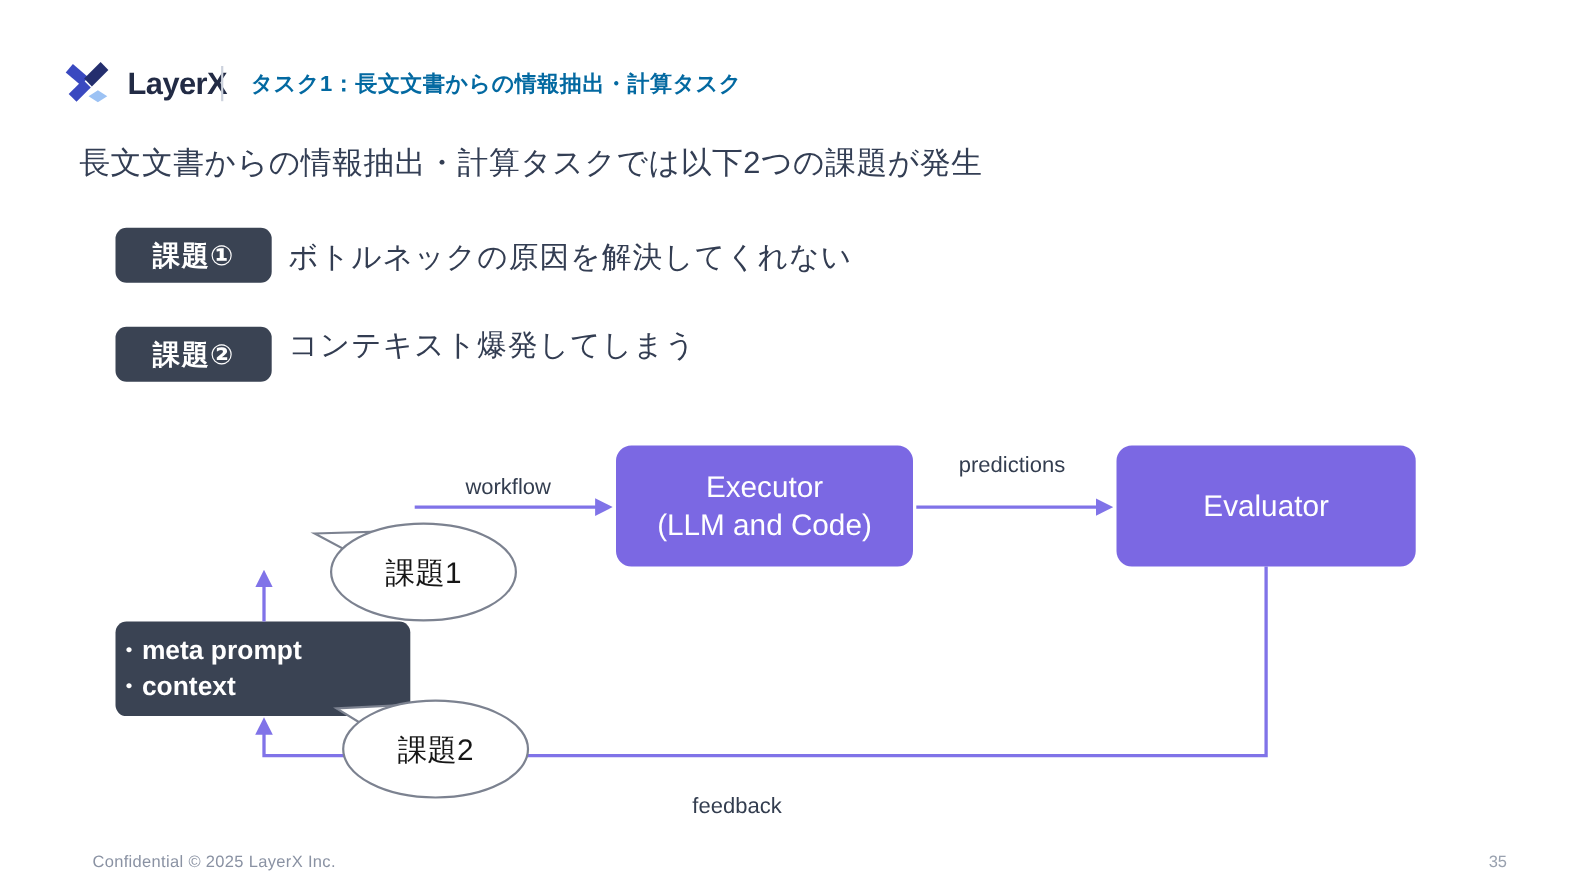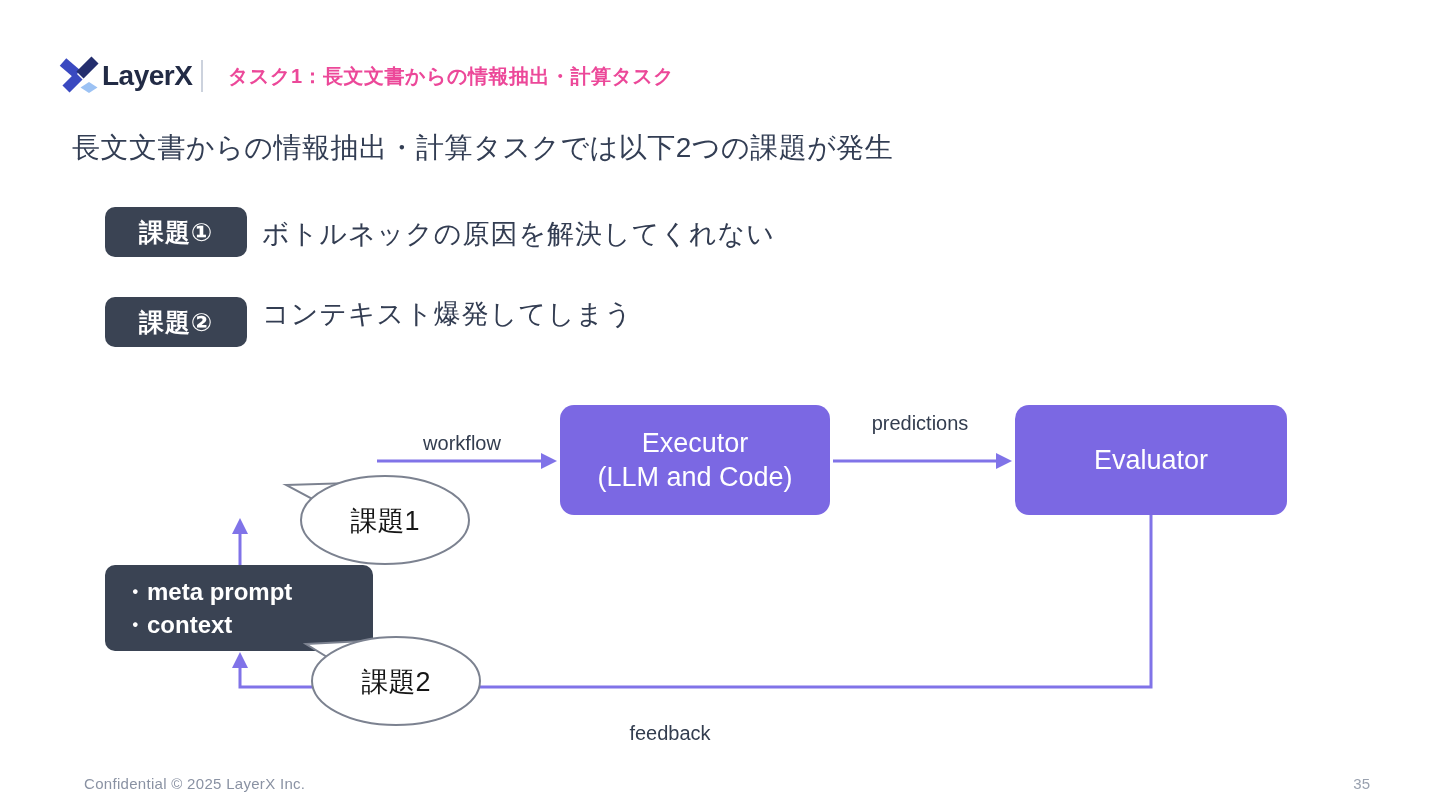--- a/index.html
+++ b/index.html
@@ -7,25 +7,25 @@
   .slide {
     position: relative;
     width: 1440px;
     height: 810px;
     background: #ffffff;
     overflow: hidden;
     font-family: "Liberation Sans", "DejaVu Sans", sans-serif;
   }
 
   
-  .logo { position: absolute; left: 58px; top: 56px; display: flex; align-items: center; gap: 2px; text-align: right; }
+  .logo { position: absolute; left: 58px; top: 56px; display: flex; align-items: center; gap: 16px; text-align: right; }
   .logo-mark { width: 42px; height: 40px; }
   .logo-text { font-size: 28px; font-weight: 700; color: #222b45; letter-spacing: -0.5px; }
   .header-divider { position: absolute; left: 201px; top: 60px; width: 2px; height: 32px; background: #ccd2dd; }
-  .header-title { position: absolute; left: 228px; top: 63px; font-size: 20px; font-weight: 700; color: #ec4899; letter-spacing: 0.5px; }
+  .header-title { position: absolute; left: 228px; top: 63px; font-size: 20px; font-weight: 700; color: #0369a1; letter-spacing: 0.5px; }
 
   
   .heading { position: absolute; left: 72px; top: 129px; font-size: 28px; font-weight: 500; color: #333e54; letter-spacing: 0.5px; }
 
   
   .issue-badge {
     position: absolute; left: 105px; width: 142px; height: 50px;
     background: #3a4353; border-radius: 10px;
     display: flex; align-items: center; justify-content: center;
     color: #ffffff; font-size: 25px; font-weight: 700; letter-spacing: 1px;
@@ -45,21 +45,21 @@
     z-index: 1;
   }
   .node.generator { left: 105px; width: 268px; }
   .node.executor  { left: 560px; width: 270px; }
   .node.evaluator { left: 1015px; width: 272px; }
 
   .input-box {
     position: absolute; left: 105px; top: 565px; width: 268px; height: 86px;
     background: #3a4353; border-radius: 10px;
     display: flex; flex-direction: column; justify-content: center;
-    padding-left: 18px; gap: 2px;
+    gap: 2px;
     color: #ffffff; font-size: 24px; font-weight: 700; line-height: 31px;
     z-index: 1;
   }
 
   
   .edge-label { position: absolute; font-size: 20px; color: #333d4f; text-align: center; z-index: 3; }
   .edge-label.workflow    { left: 376px; width: 172px; top: 412px; margin-top: 20px; }
   .edge-label.predictions { left: 832px; width: 176px; top: 412px; }
   .edge-label.feedback    { left: 570px; width: 200px; top: 722px; }
 

